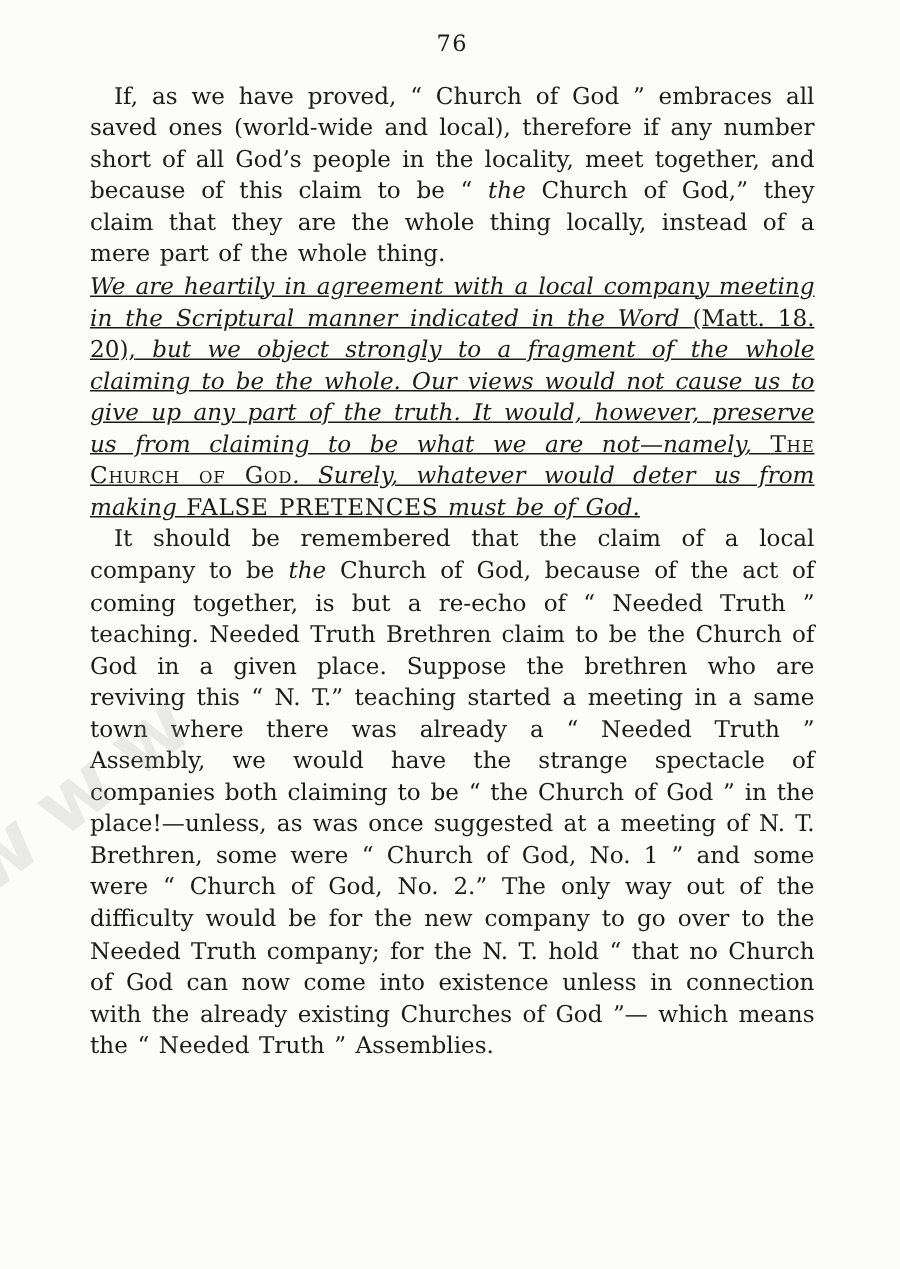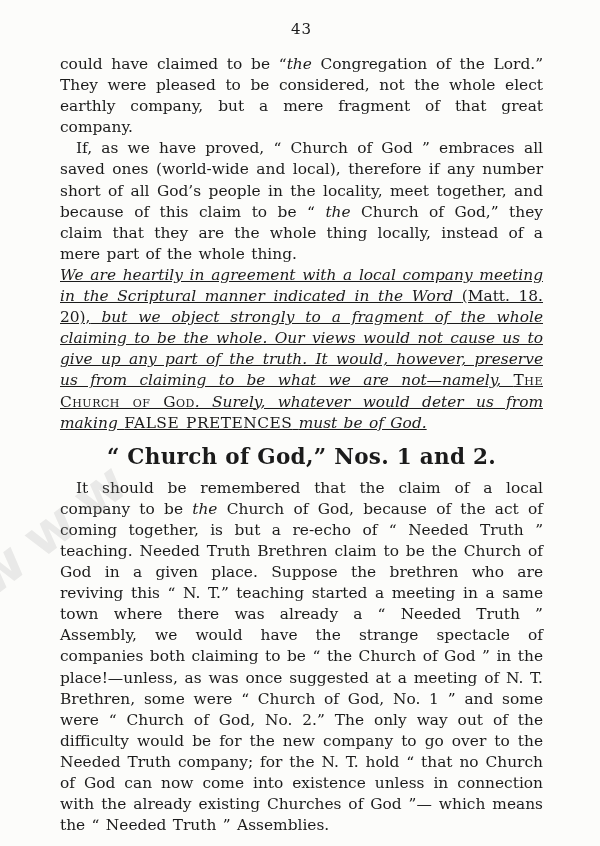--- a/index.html
+++ b/index.html
@@ -65,31 +65,29 @@
     pointer-events: none;
     white-space: nowrap;
     font-family: "DejaVu Sans", "Liberation Sans", sans-serif;
   }
 </style>
 </head>
 <body>
 
 <div class="page">
 
-  <div class="page-number">43</div>
+  <div class="page-number">76</div>
 
   <div class="body-text">
 
-    <p>could have claimed to be “<i>the</i> Congregation of the Lord.” They were pleased to be considered, not the whole elect earthly company, but a mere fragment of that great company.</p>
 
     <p class="indent">If, as we have proved, “ Church of God ” embraces all saved ones (world-wide and local), therefore if any number short of all God’s people in the locality, meet together, and because of this claim to be “ <i>the</i> Church of God,” they claim that they are the whole thing locally, instead of a mere part of the whole thing.</p>
 
     <p class="italic-para">We are heartily in agreement with a local company meeting in the Scriptural manner indicated in the Word <span class="roman">(Matt. 18. 20),</span> but we object strongly to a fragment of the whole claiming to be the whole. Our views would not cause us to give up any part of the truth. It would, however, preserve us from claiming to be what we are not—namely, <span class="smallcaps">The Church of God</span>. Surely, whatever would deter us from making <span class="caps">FALSE PRETENCES</span> <i>must be of God.</i></p>
 
-    <h1 class="section-heading">“ Church of God,” Nos. 1 and 2.</h1>
 
     <p class="indent">It should be remembered that the claim of a local company to be <i>the</i> Church of God, because of the act of coming together, is but a re-echo of “ Needed Truth ” teaching. Needed Truth Brethren claim to be the Church of God in a given place. Suppose the brethren who are reviving this “ N. T.” teaching started a meeting in a same town where there was already a “ Needed Truth ” Assembly, we would have the strange spectacle of companies both claiming to be “ the Church of God ” in the place!—unless, as was once suggested at a meeting of N. T. Brethren, some were “ Church of God, No. 1 ” and some were “ Church of God, No. 2.” The only way out of the difficulty would be for the new company to go over to the Needed Truth company; for the N. T. hold “ that no Church of God can now come into existence unless in connection with the already existing Churches of God ”— which means the “ Needed Truth ” Assemblies.</p>
 
   </div>
 
   <div class="watermark">www</div>
 
 </div>
 
 </body></html>

